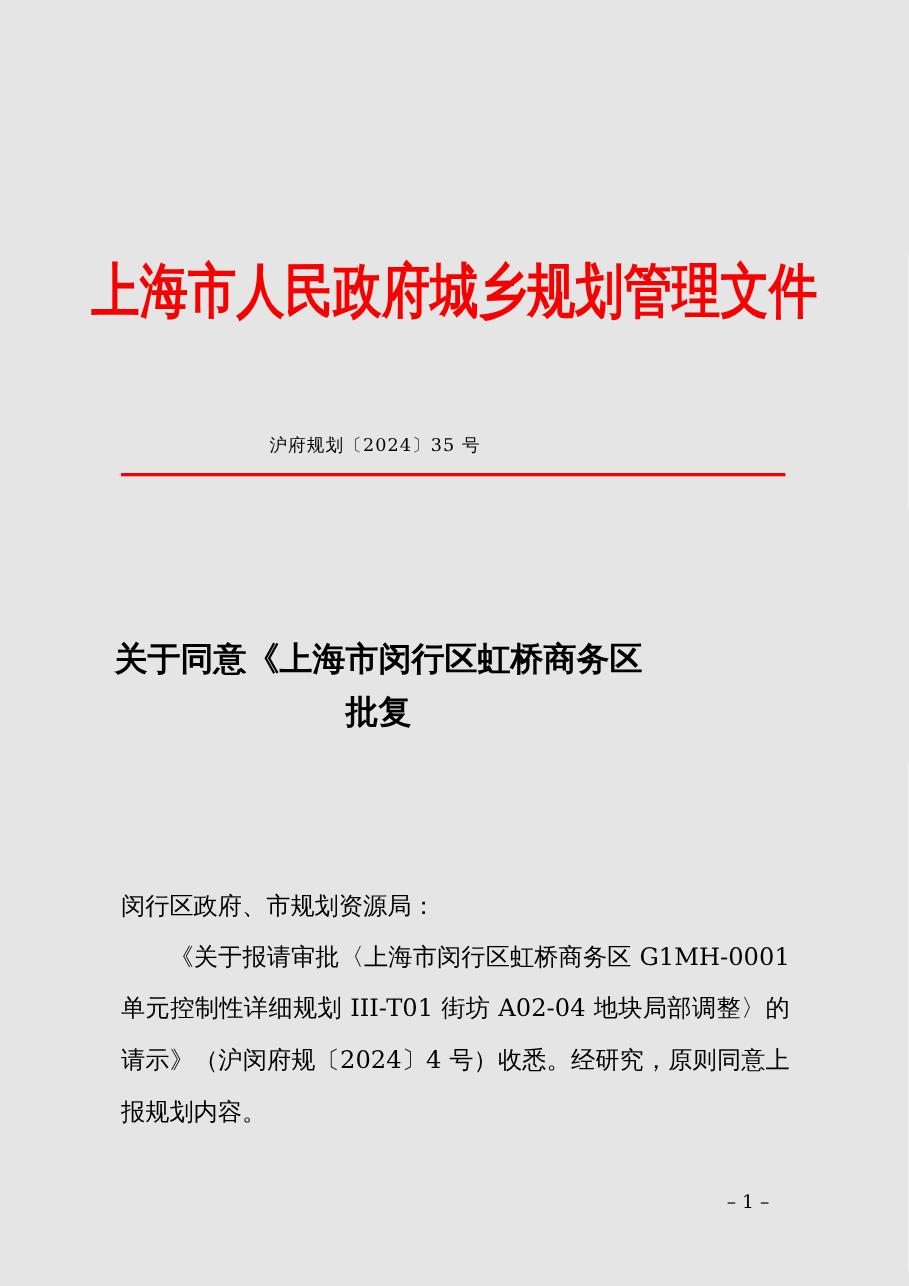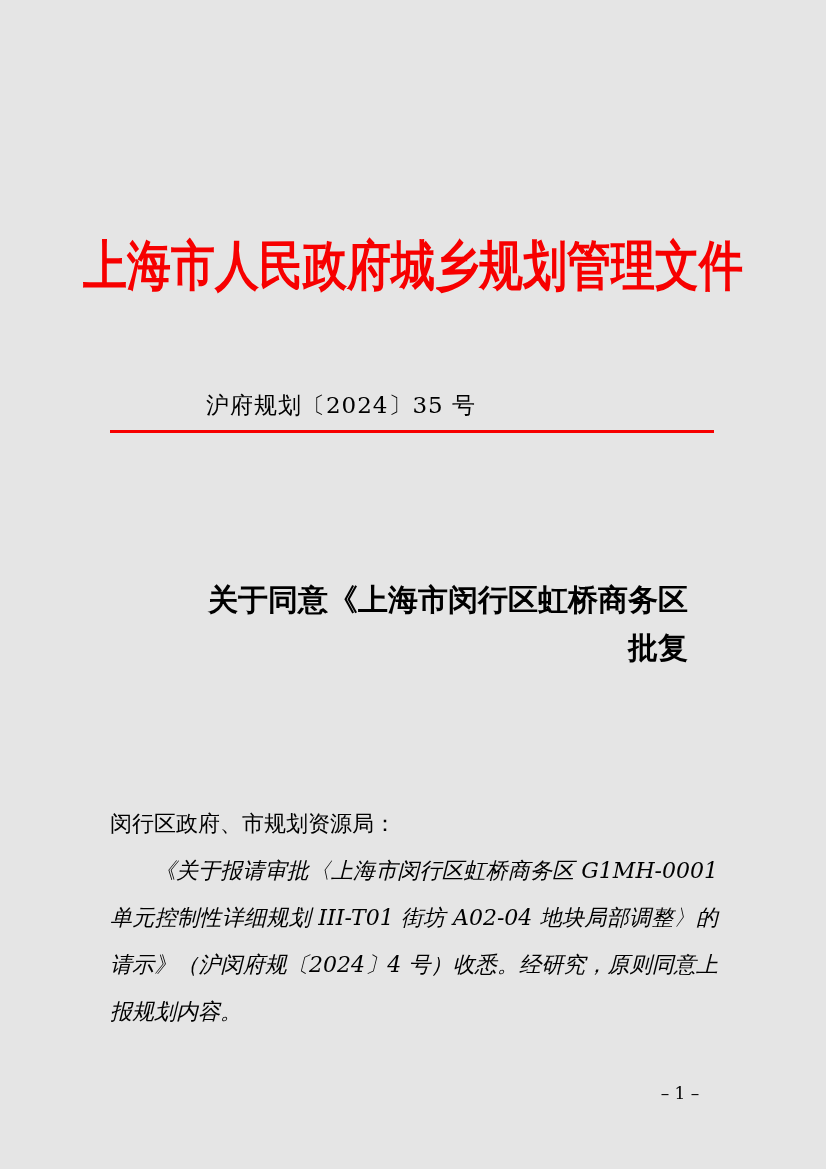--- a/index.html
+++ b/index.html
@@ -30,55 +30,54 @@
     letter-spacing: 0px;
     transform: scaleY(1.22);
     transform-origin: 50% 0;
   }
   .doc-number {
     position: absolute;
     top: 391px;
     left: 0;
     width: 682px;
     text-align: center;
-    font-size: 23px;
+    font-size: 16px;
     line-height: 28px;
     letter-spacing: 1px;
   }
   .red-line {
     position: absolute;
     top: 430px;
     left: 110px;
     width: 604px;
     height: 3px;
     background: #f70000;
   }
   .doc-title {
     position: absolute;
     top: 576px;
     left: 0;
     width: 688px;
-    text-align: right;
+    text-align: center;
     font-size: 30px;
     line-height: 48px;
     font-weight: bold;
   }
   .body-text {
     position: absolute;
     top: 800px;
     left: 110px;
     width: 608px;
     font-size: 22px;
     line-height: 47px;
     text-align: justify;
   }
   .body-text .para {
     margin: 0;
     text-indent: 2em;
-    font-style: italic;
   }
   .body-text .salutation {
     margin: 0;
     text-indent: 0;
     font-family: Liberation Serif, serif;
   }
   .page-num {
     position: absolute;
     top: 1083px;
     left: 640px;

